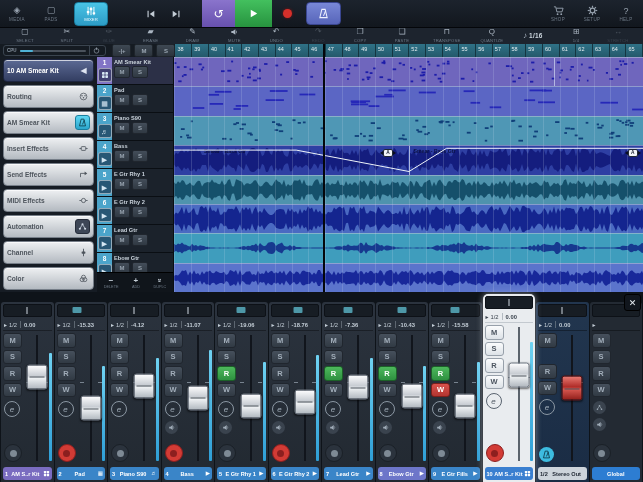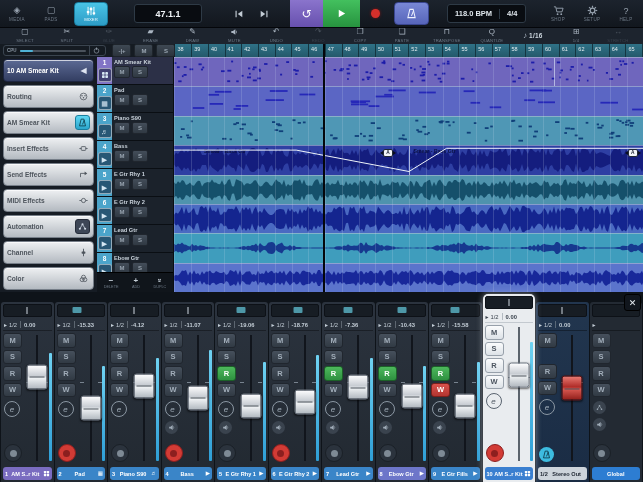--- a/index.html
+++ b/index.html
@@ -202,21 +202,20 @@
             </g>
             <g fill="currentColor">
               <rect x="1" y="6" width="3" height="2.6" rx=".6"></rect>
               <rect x="4.5" y="2.4" width="3" height="2.6" rx=".6"></rect>
               <rect x="8" y="7.4" width="3" height="2.6" rx=".6"></rect>
             </g>
           </svg>
         </span>
       <span class="lbl">MIXER</span>
     </div>
-    <div class="timebox">47.1.1</div>
     <div class="skipbtn first">
       <span>
           <svg viewBox="0 0 12 12">
             <line x1="2.5" y1="2" x2="2.5" y2="10" stroke="currentColor" stroke-width="1.4"></line>
             <path d="M10 2 L4.5 6 L10 10 Z" fill="currentColor"></path>
           </svg>
         </span>
     </div>
     <div class="skipbtn">
       <span>
@@ -239,25 +238,20 @@
     <div class="recwrap">
       <span class="recdot"></span>
     </div>
     <div class="metrobtn">
       <span>
           <svg viewBox="0 0 12 12">
             <path d="M4.2 1.5 L7.8 1.5 L10 10.5 L2 10.5 Z" fill="none" stroke="currentColor" stroke-width="1.1"></path>
             <line x1="6" y1="8.6" x2="8.4" y2="2.6" stroke="currentColor" stroke-width="1.1"></line>
           </svg>
         </span>
-    </div>
-    <div class="bpmbox">
-      <span>118.0 BPM</span>
-      <span class="bpmdiv"></span>
-      <span>4/4</span>
     </div>
     <div class="tright">
       <div class="tstack">
         <span class="ig">
             <svg viewBox="0 0 12 12">
               <path d="M1 2 h2 l1.2 5.5 h5.6 l1.2-4 H3.6" fill="none" stroke="currentColor" stroke-width="1"></path>
               <circle cx="5" cy="10" r="1" fill="currentColor"></circle>
               <circle cx="9" cy="10" r="1" fill="currentColor"></circle>
             </svg>
           </span>

